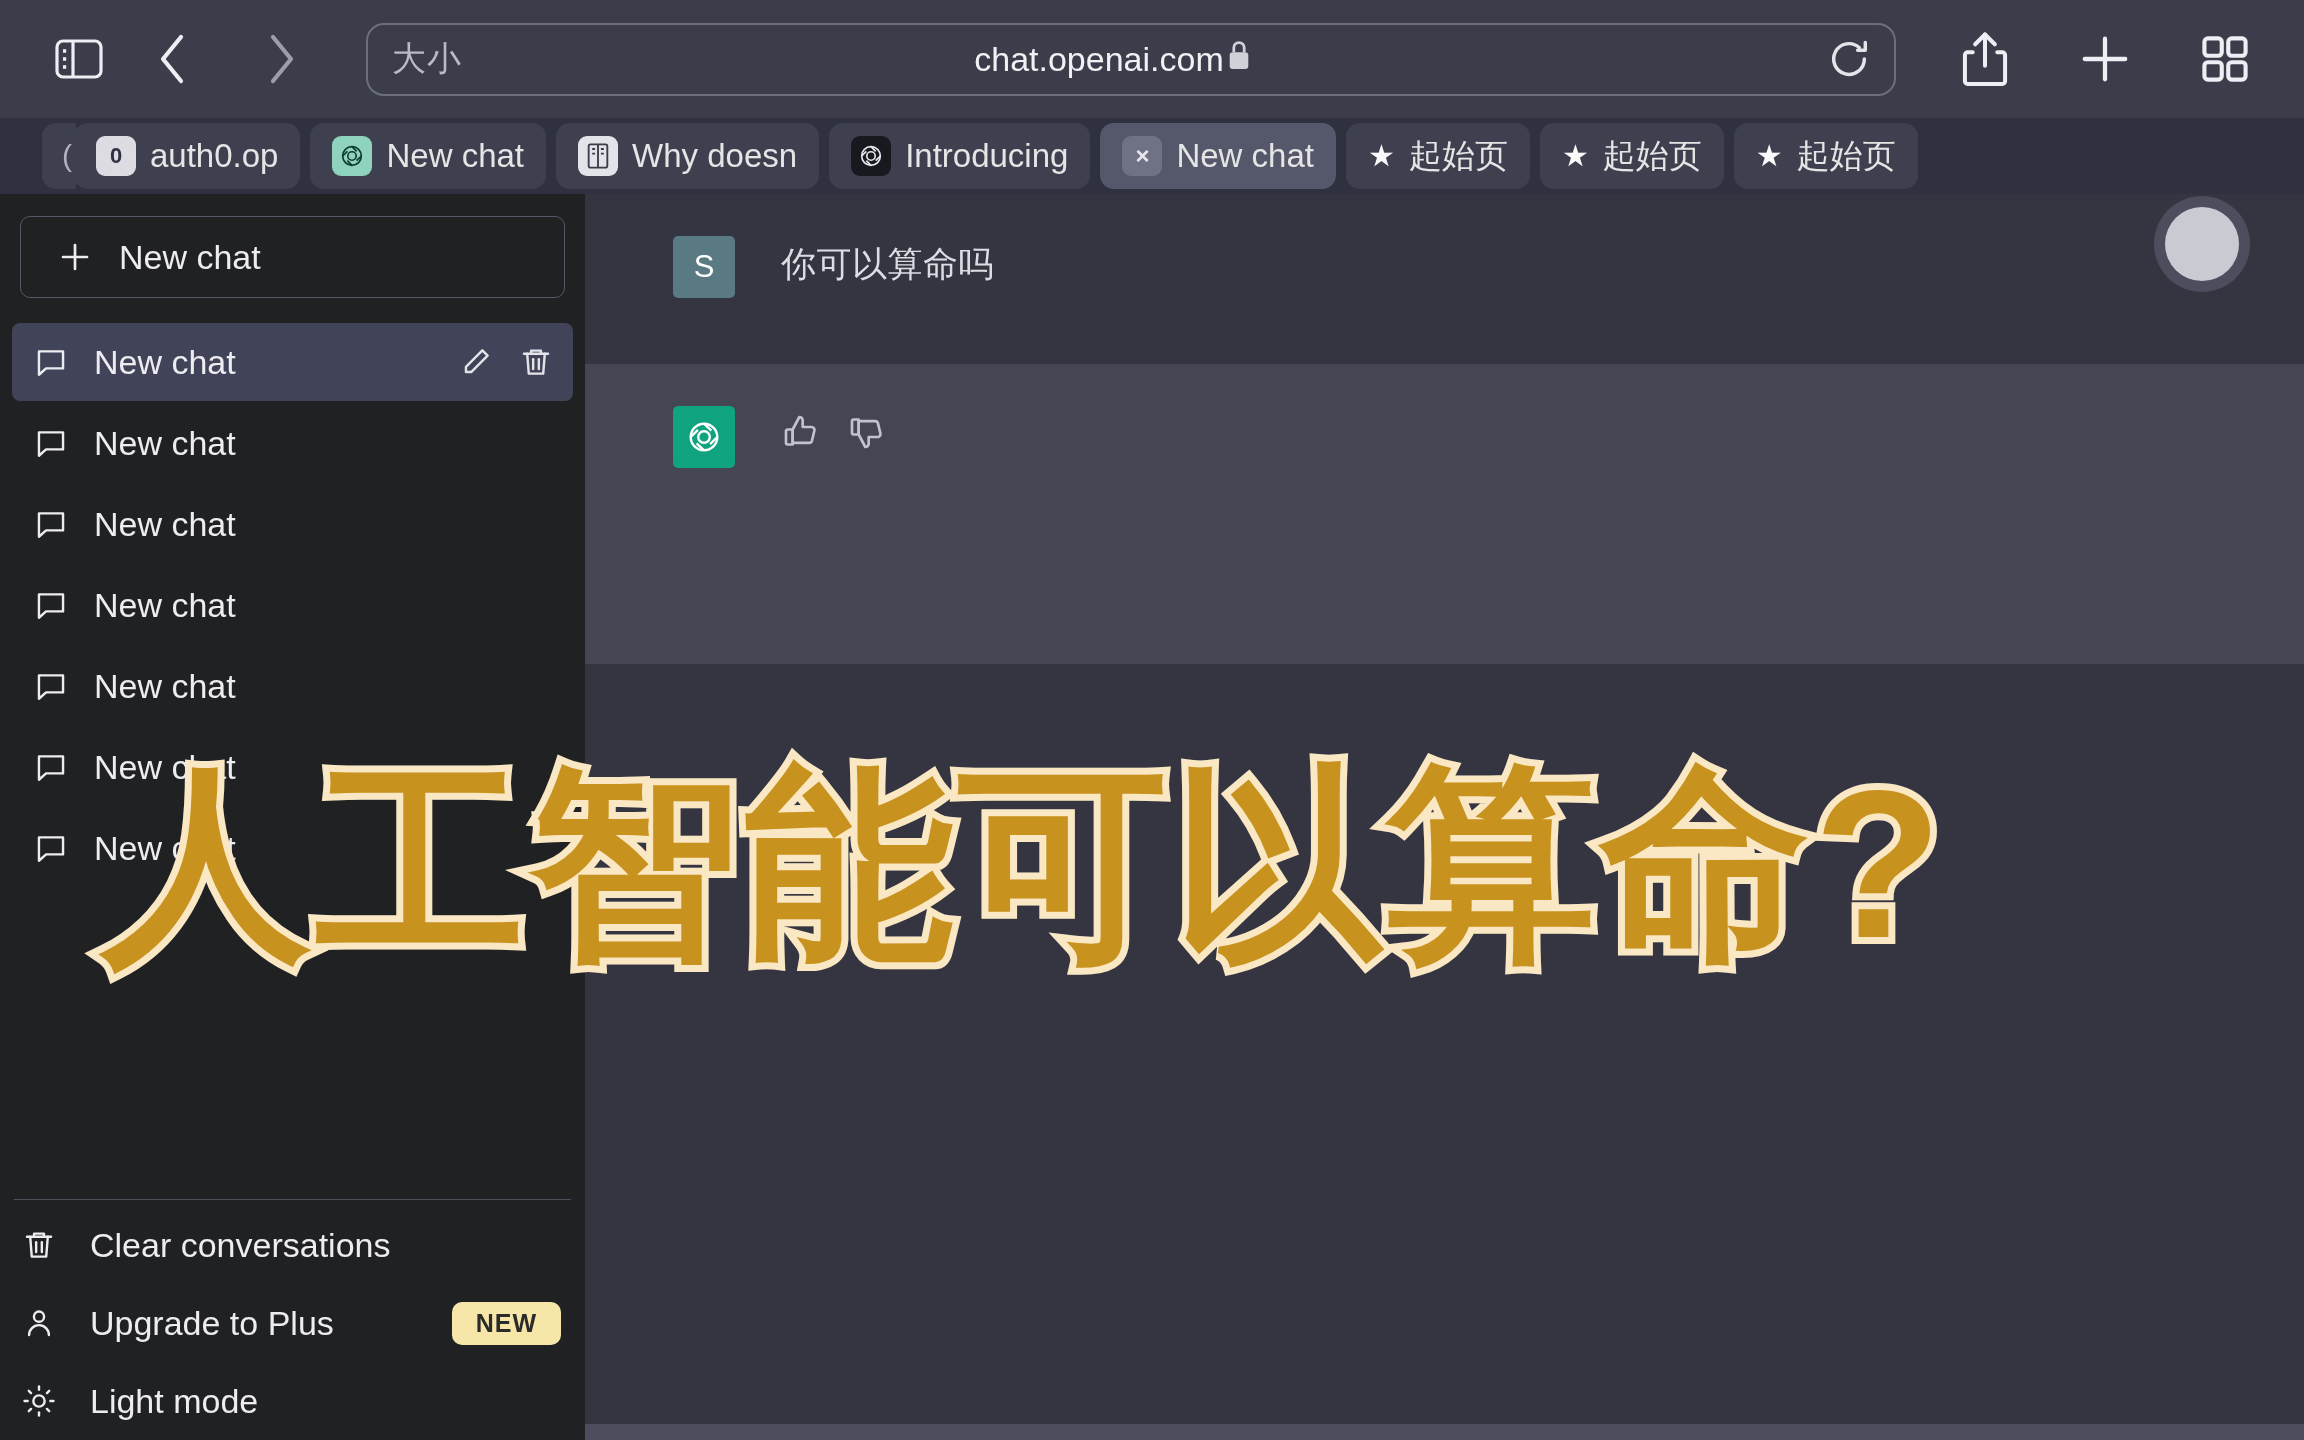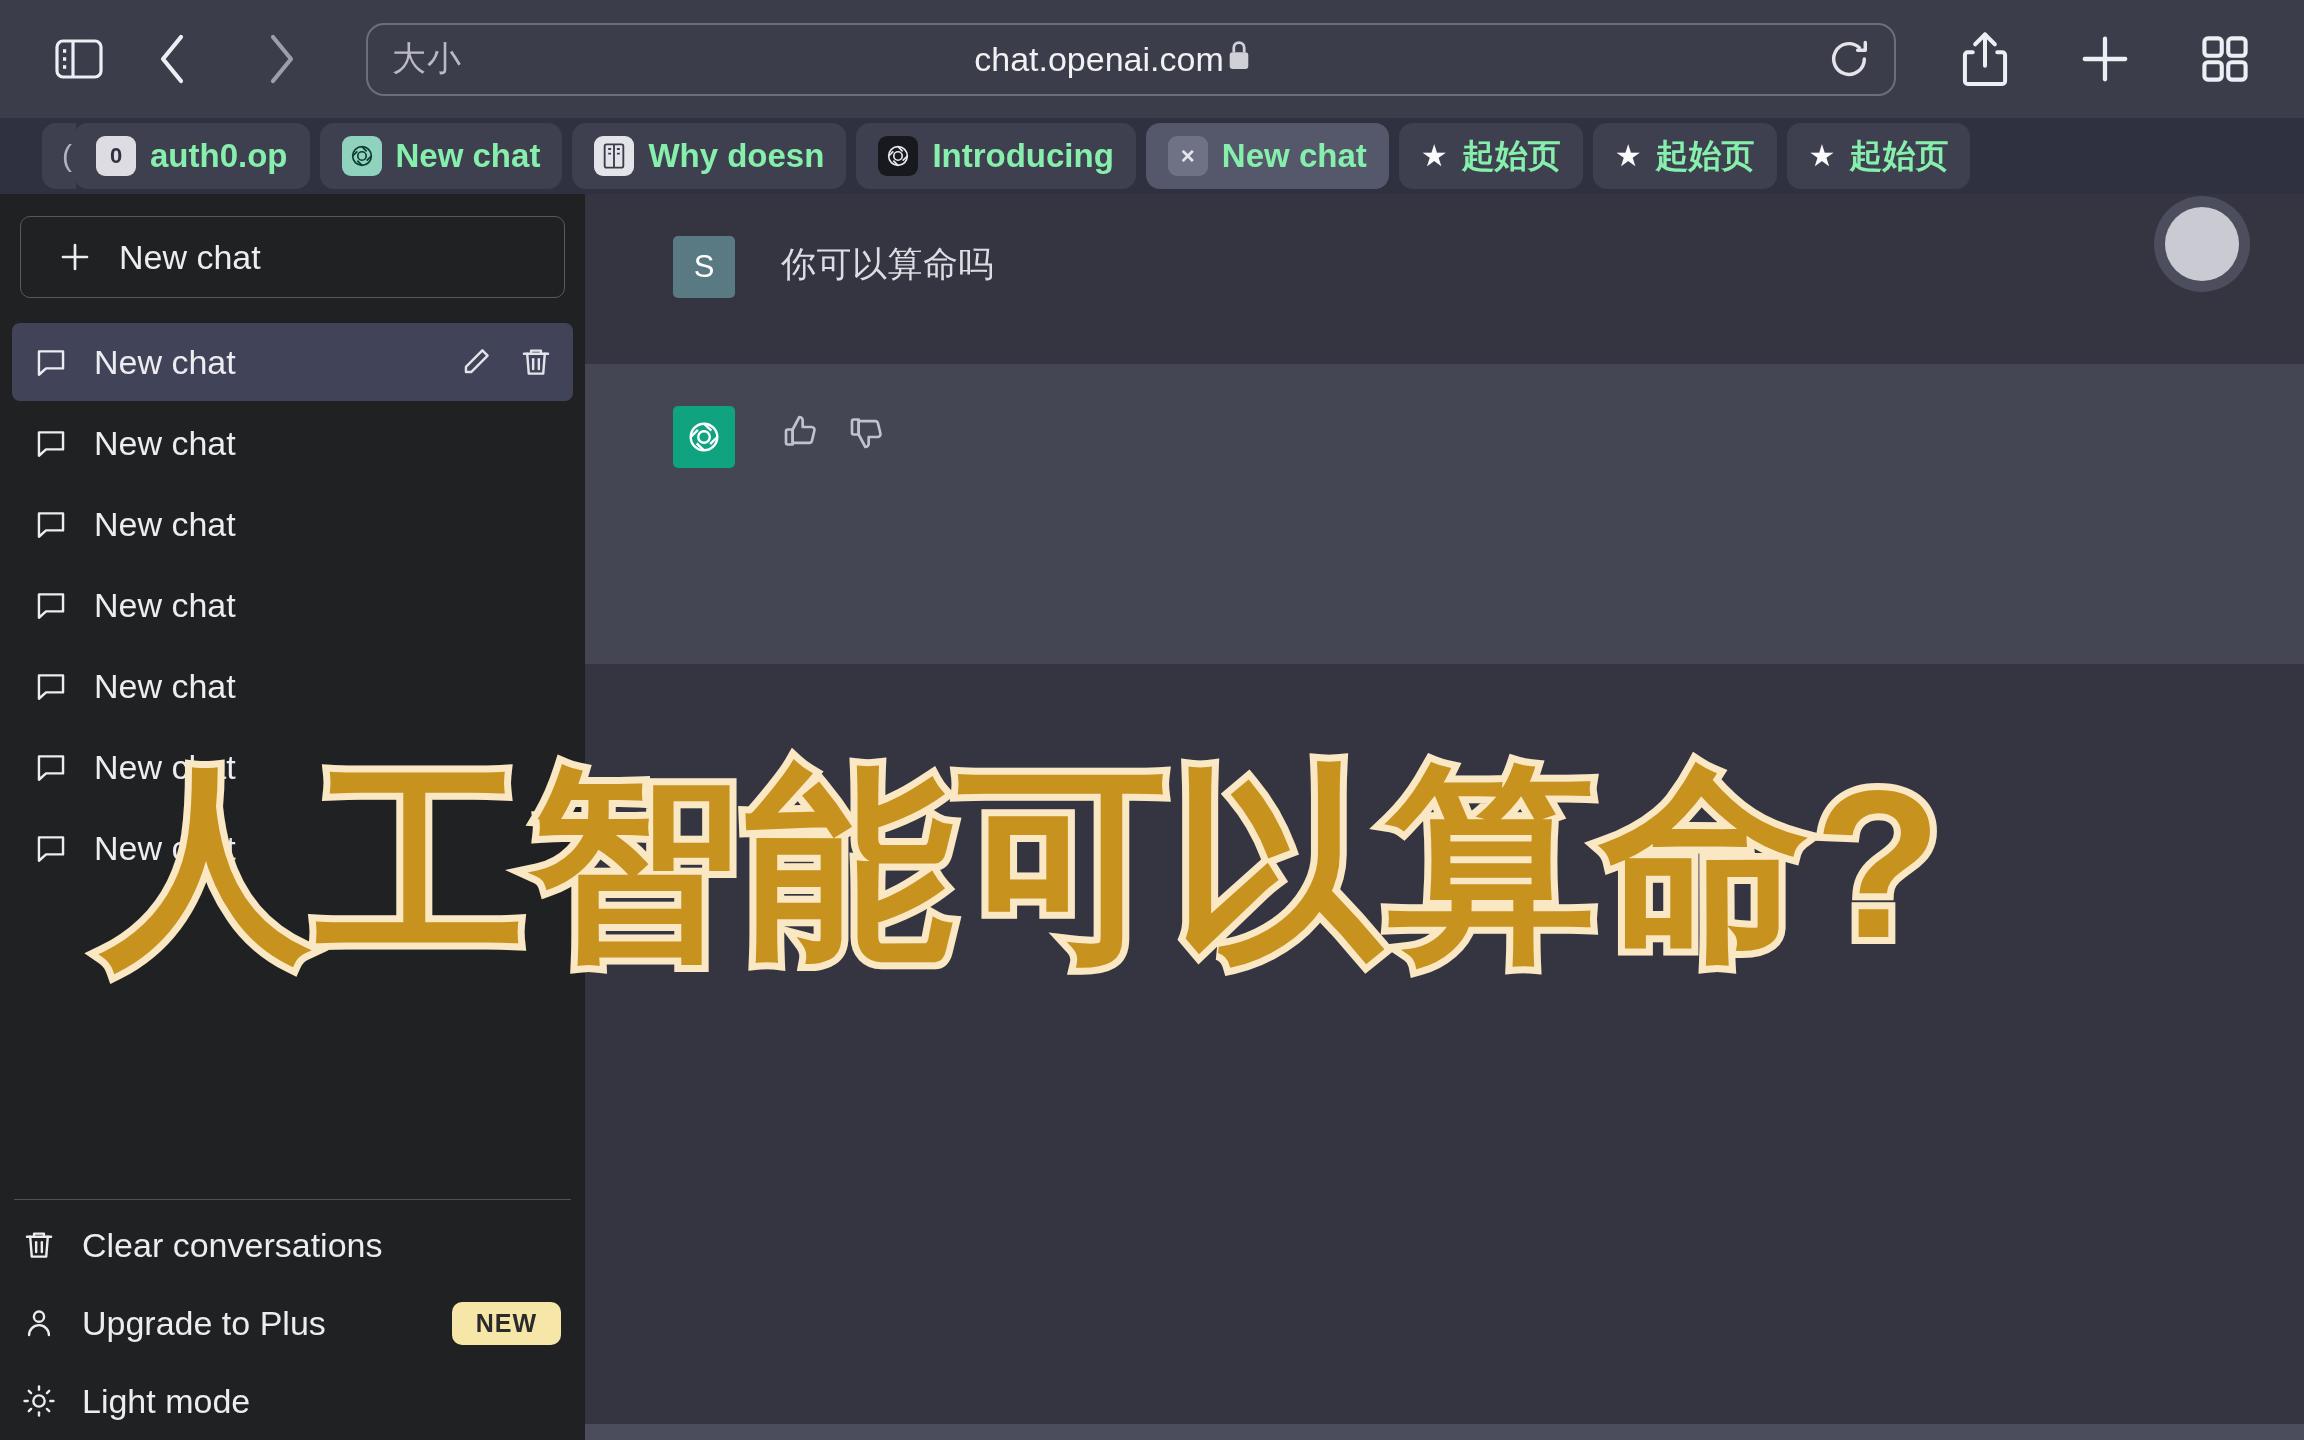--- a/index.html
+++ b/index.html
@@ -80,23 +80,22 @@
     border-radius: 14px;
     display: flex; align-items: center;
     gap: 14px;
     padding: 0 22px;
     flex: 0 0 auto;
     overflow: hidden;
     position: relative;
   }
   .tab.active { background: #55586a; }
   .tab-label {
-    font-size: 33px; color: #86efac;
+    font-size: 33px; color: #e5e5e5;
     white-space: nowrap;
-    font-weight: bold;
   }
   .tab-fav {
     width: 40px; height: 40px;
     border-radius: 9px;
     flex: 0 0 auto;
     display: flex; align-items: center; justify-content: center;
     font-size: 22px; font-weight: bold;
   }
   .fav-auth0 { background: #dcdce2; color: #2f3140; }
   .fav-gpt   { background: #8fd2bd; color: #0b3b2c; }
@@ -145,21 +144,21 @@
   .sb-icon { color: #e3e3ea; display: flex; align-items: center; }
 
   .sidebar-divider {
     height: 1px; background: #4d4f5c;
     margin: 0 14px 0 14px;
   }
   .sidebar-footer { padding: 6px 0 0 0; }
   .footer-item {
     height: 78px;
     display: flex; align-items: center;
-    gap: 26px; padding: 0 24px 0 22px;
+    gap: 34px; padding: 0 24px 0 22px;
     color: #ececf1; font-size: 34px;
   }
   .footer-item .label { flex: 1 1 auto; }
   .badge-new {
     background: #f6e6a8; color: #2b2b2b;
     font-size: 25px; font-weight: bold;
     border-radius: 10px; padding: 7px 24px;
     letter-spacing: 1px;
   }
 

